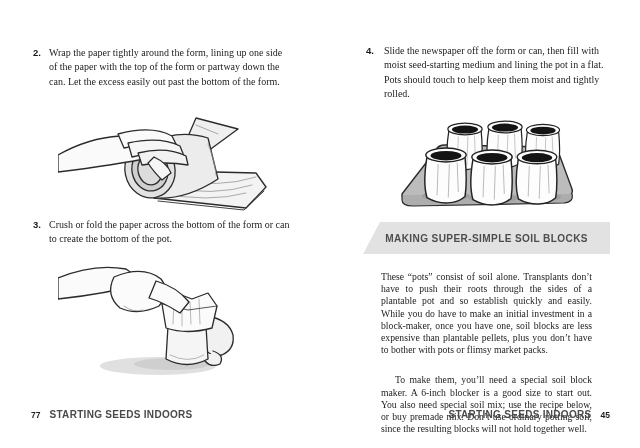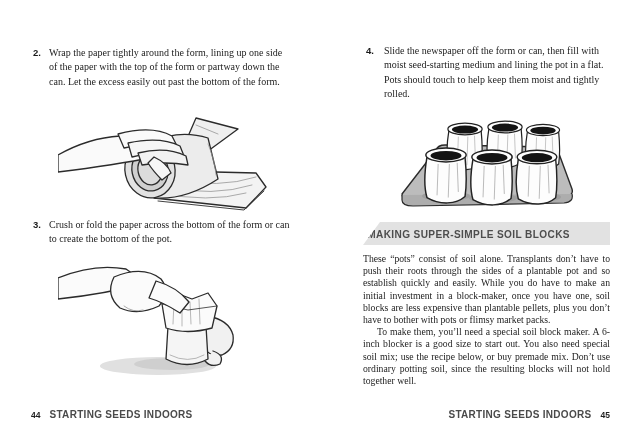--- a/index.html
+++ b/index.html
@@ -41,24 +41,24 @@
   
   .illo { position: absolute; }
   #illo-wrap   { left: 58px;  top: 113px; width: 214px; height: 102px; }
   #illo-crush  { left: 58px;  top: 258px; width: 194px; height: 124px; }
   #illo-pots   { left: 68px;  top: 98px;  width: 196px; height: 116px; } 
 
   
   .banner {
     position: absolute;
     left: 43px; top: 222px;      
-    width: 247px; height: 23px;
+    width: 247px; height: 32px;
     background: #e2e2e2;
     clip-path: polygon(17px 0, 100% 0, 100% 100%, 0 100%);
-    display: flex; align-items: center; justify-content: flex-start;
+    display: flex; align-items: center; justify-content: center;
   }
   .banner-title {
     font-family: "Liberation Sans", sans-serif;
     font-weight: bold;
     font-size: 10.5px;
     letter-spacing: 0.4px;
     color: #4d4d4d;
     transform: scaleX(0.96);
     white-space: nowrap;
   }
@@ -66,21 +66,21 @@
   
   .body-copy {
     position: absolute;
     left: 43px; top: 253px;      
     width: 247px;
     text-align: justify;
     font-size: 9.7px;
     line-height: 12.2px;
     color: #1c1c1c;
   }
-  .body-copy p { margin: 0; }
+  .body-copy p { margin: 18px; }
   .body-copy p.indented { text-indent: 14px; }
 
   
   .footer {
     position: absolute;
     top: 404px;
     font-family: "Liberation Sans", sans-serif;
     color: #3a3a3a;
     white-space: nowrap;
   }
@@ -169,21 +169,21 @@
 
         <path d="M56,19 Q85,7 103,21 Q113,34 101,48 Q80,58 62,50 Q47,37 56,19 Z" fill="#fbfbfb"></path>
         <path d="M66,48 Q75,55 85,52" stroke-width="0.7" stroke="#8a8a8a"></path>
 
         <path d="M98,23 Q119,29 131,44 L122,55 Q105,44 91,40 Z" fill="#fbfbfb"></path>
       </g>
     </svg>
   </div>
 
   <div class="footer" id="footer-left">
-    <span class="pagenum">44</span><span class="running-title">STARTING SEEDS INDOORS</span>
+    <span class="pagenum">77</span><span class="running-title">STARTING SEEDS INDOORS</span>
   </div>
 </div>
 
 <div class="page" id="right-page">
 
   <div class="step" id="step4">
     <span class="step-num">4.</span>
     <span class="step-text">Slide the newspaper off the form or can, then fill with moist seed-starting medium and lining the pot in a flat. Pots should touch to help keep them moist and tightly rolled.</span>
   </div>
 

